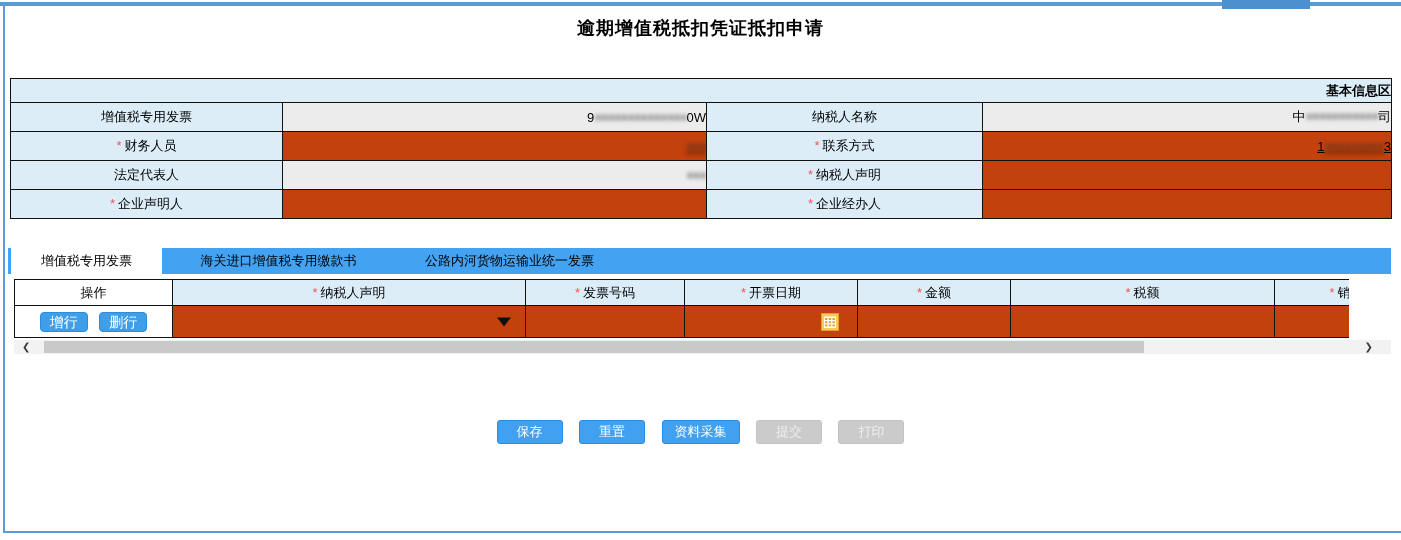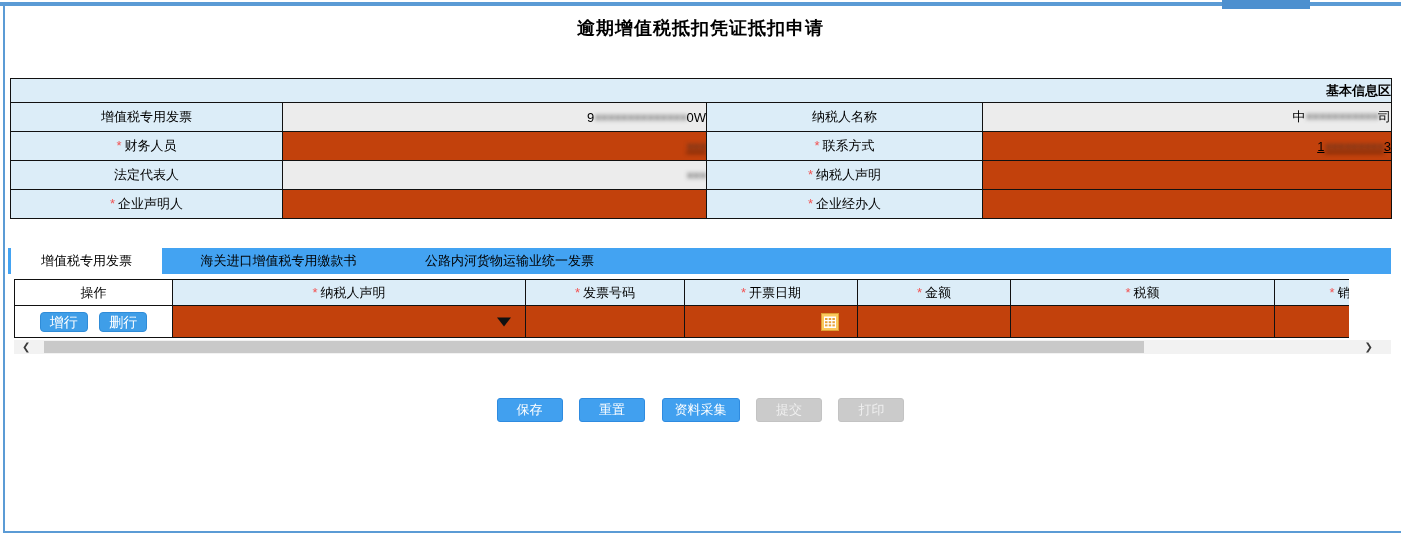--- a/index.html
+++ b/index.html
@@ -45,21 +45,21 @@
   .dd-arrow{position:absolute;right:14px;top:50%;transform:translateY(-50%);
     width:0;height:0;border-left:7px solid transparent;border-right:7px solid transparent;border-top:9px solid #111;}
   .cal-icon{position:absolute;right:18px;top:50%;transform:translateY(-50%);width:18px;height:18px;cursor:pointer;}
   
   .hscroll{position:absolute;left:14px;top:340px;width:1377px;height:14px;background:#f2f2f2;}
   .hs-arrow{position:absolute;top:0;height:14px;line-height:14px;font-size:10px;color:#3a3a3a;cursor:pointer;}
   .hs-left{left:8px;}
   .hs-right{right:18px;}
   .hs-thumb{position:absolute;left:30px;top:1px;width:1100px;height:12px;background:#c9c9c9;cursor:pointer;}
   
-  .actions{position:absolute;left:0;top:398px;width:1401px;text-align:center;}
+  .actions{position:absolute;left:0;top:420px;width:1401px;text-align:center;}
   .act-btn{display:inline-block;min-width:40px;padding:0 12px;height:22px;line-height:21px;
     font-size:13px;border-radius:3px;margin:0 6px;cursor:pointer;}
   .act-btn.on{background:#41a0ef;border:1px solid #2e8be0;color:#fff;}
   .act-btn.off{background:#cbcbcb;border:1px solid #c3c3c3;color:#efefef;cursor:default;}
 </style>
 </head>
 <body>
 
 <div class="frame-top"></div>
 <div class="frame-thumb"></div>

